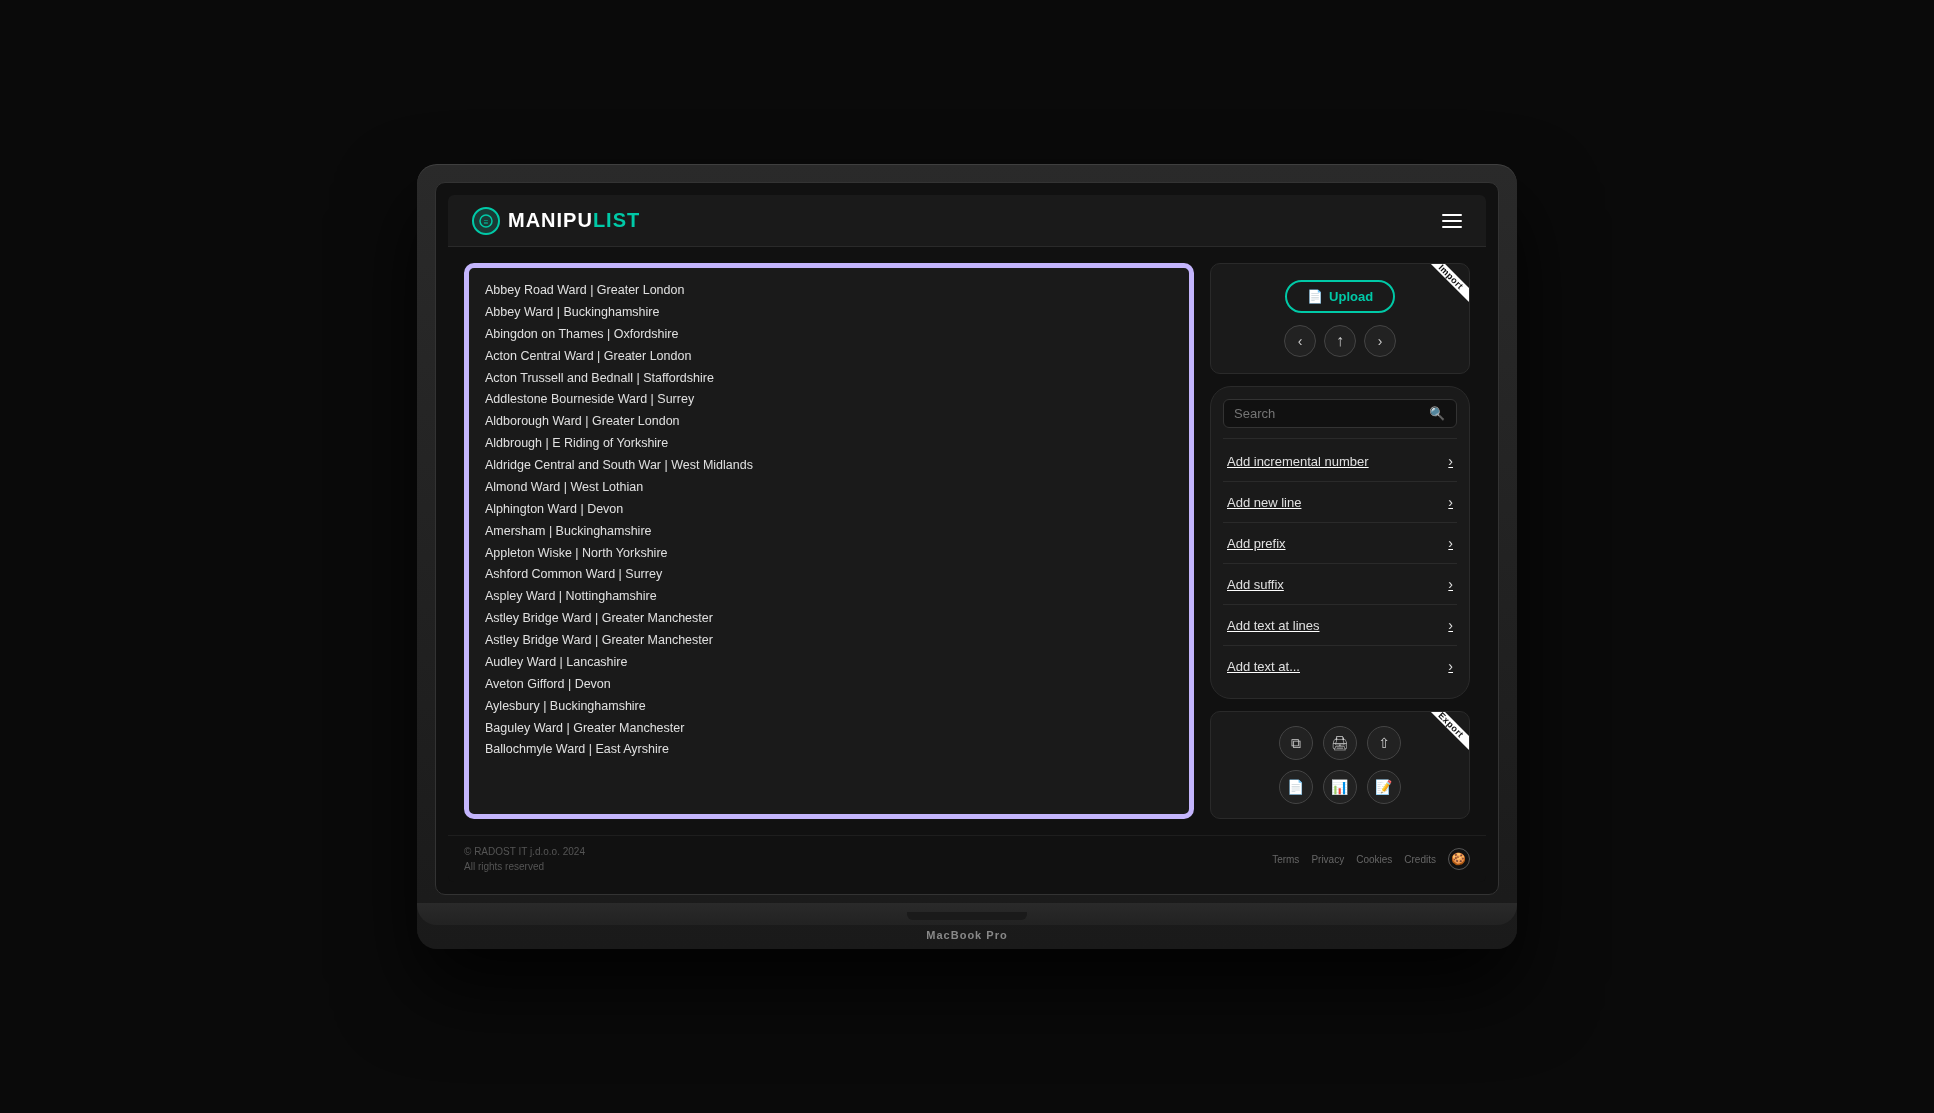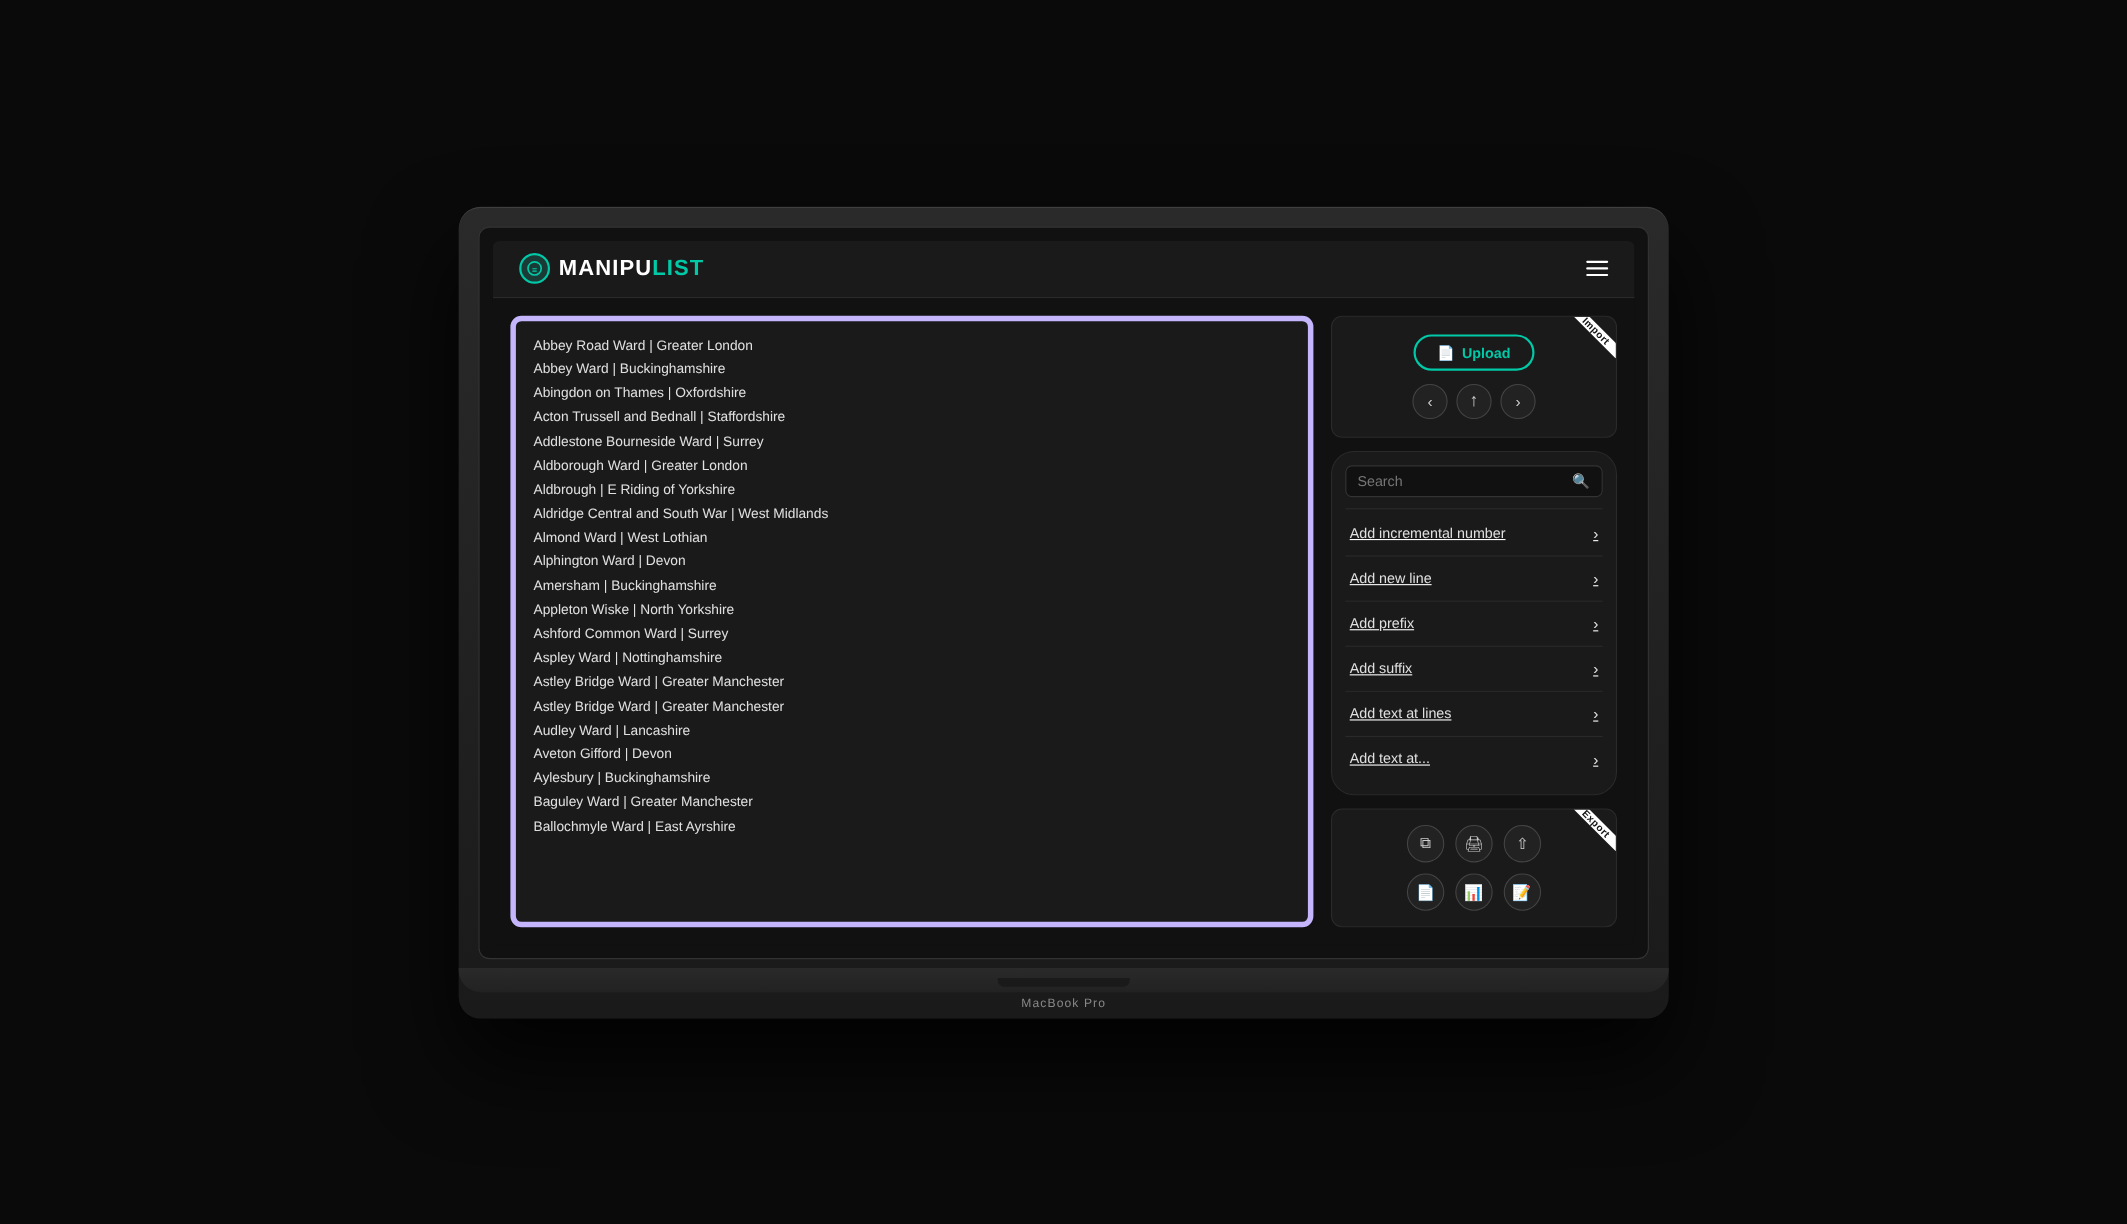--- a/index.html
+++ b/index.html
@@ -53,20 +53,21 @@
       border-radius: 0 0 6px 6px;
       margin-bottom: -4px;
     }
 
     .laptop-label {
       color: #888;
       font-size: 11px;
       letter-spacing: 1px;
       text-align: center;
       padding: 4px 0 8px;
+      font-weight: bold;
     }
 
     
     .app {
       background: #111;
       min-height: 580px;
       color: #fff;
     }
 
     
@@ -429,20 +430,21 @@
         </nav>
 
         <div class="main-content">
 
           <div class="list-panel">
             <div class="list-content">
 
             <div class="list-item">Abbey Road Ward | Greater London</div>
                 <div class="list-item">Abbey Ward | Buckinghamshire</div>
                 <div class="list-item">Abingdon on Thames | Oxfordshire</div>
+                <div class="list-item">Acton Central Ward | Greater London</div>
                 <div class="list-item">Acton Trussell and Bednall | Staffordshire</div>
                 <div class="list-item">Addlestone Bourneside Ward | Surrey</div>
                 <div class="list-item">Aldborough Ward | Greater London</div>
                 <div class="list-item">Aldbrough | E Riding of Yorkshire</div>
                 <div class="list-item">Aldridge Central and South War | West Midlands</div>
                 <div class="list-item">Almond Ward | West Lothian</div>
                 <div class="list-item">Alphington Ward | Devon</div>
                 <div class="list-item">Amersham | Buckinghamshire</div>
                 <div class="list-item">Appleton Wiske | North Yorkshire</div>
                 <div class="list-item">Ashford Common Ward | Surrey</div>
@@ -524,20 +526,33 @@
               <div class="export-icons-row2">
                 <button class="export-btn" title="Export DOC">📄</button>
                 <button class="export-btn" title="Export CSV">📊</button>
                 <button class="export-btn" title="Export TXT">📝</button>
               </div>
             </div>
 
           </div>
         </div>
 
+        <div class="footer">
+          <div class="footer-left">
+            <div>© RADOST IT j.d.o.o. 2024</div>
+            <div>All rights reserved</div>
+          </div>
+          <div class="footer-right">
+            <a class="footer-link" href="#">Terms</a>
+            <a class="footer-link" href="#">Privacy</a>
+            <a class="footer-link" href="#">Cookies</a>
+            <a class="footer-link" href="#">Credits</a>
+            <div class="cookie-icon">🍪</div>
+          </div>
+        </div>
 
       </div>
     </div>
   </div>
 
   <div class="laptop-bottom">
     <div class="laptop-notch"></div>
   </div>
   <div class="laptop-label">MacBook Pro</div>
 </div>

